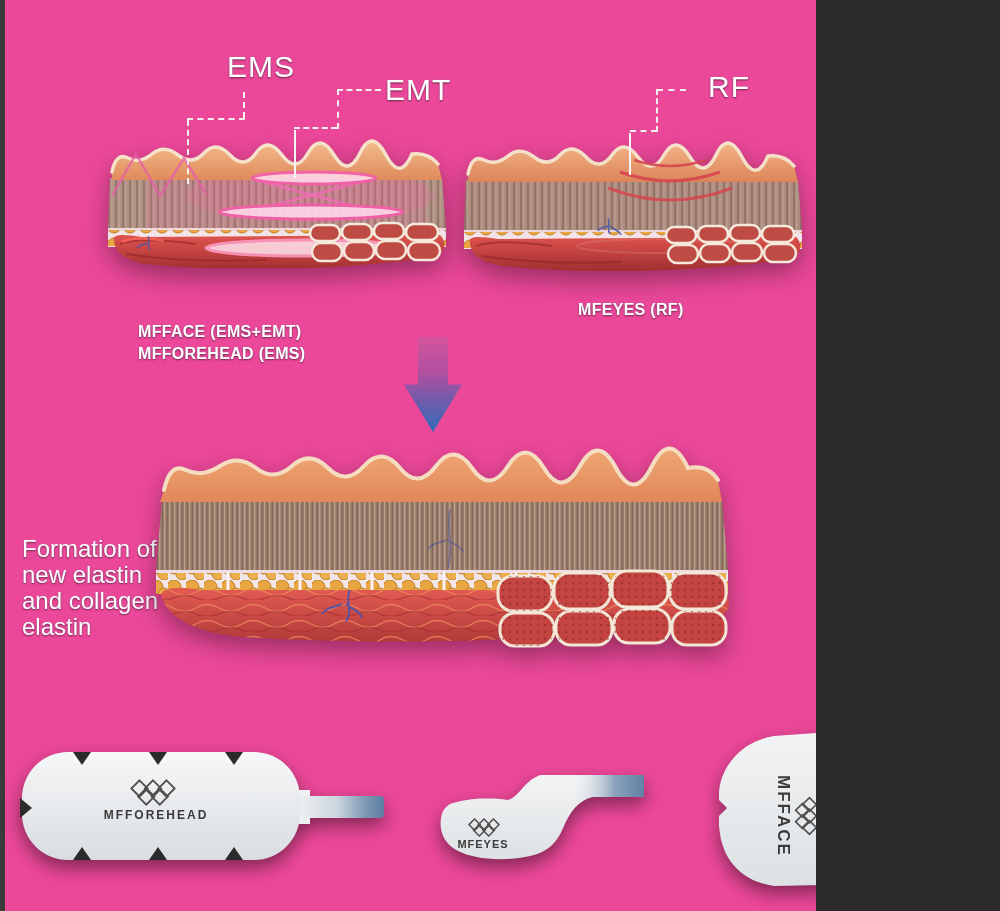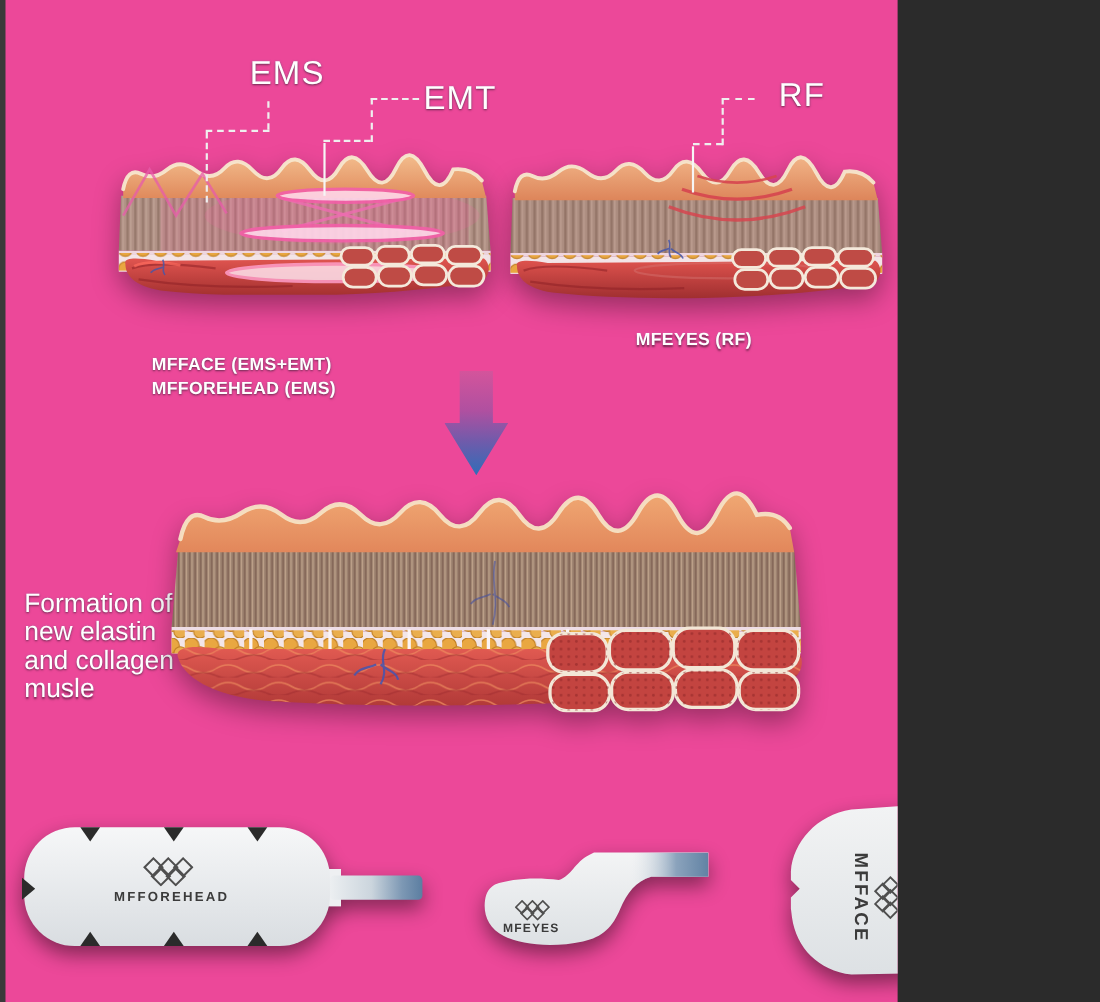--- a/index.html
+++ b/index.html
@@ -257,21 +257,21 @@
         <rect x="464" y="169" width="56" height="34" rx="15"></rect>
           <rect x="522" y="171" width="54" height="34" rx="15"></rect>
       </g>
     </g>
   </svg>
 
   <div class="lbl formation" style="left:22px;top:536px;">
     <div>Formation of</div>
     <div>new elastin</div>
     <div>and collagen</div>
-    <div>musle</div>
+    <div>elastin</div>
   </div>
 
   <svg class="device" style="left:16px;top:744px;" width="372" height="126" viewBox="0 0 372 126">
     <defs>
       <linearGradient id="devG1" x1="0" y1="0" x2="0" y2="1">
         <stop offset="0" stop-color="#f6f7f8"></stop>
           <stop offset="1" stop-color="#d9dde1"></stop>
       </linearGradient>
       <linearGradient id="tailG1" x1="0" y1="0" x2="1" y2="0">
         <stop offset="0" stop-color="#eceff1"></stop>

